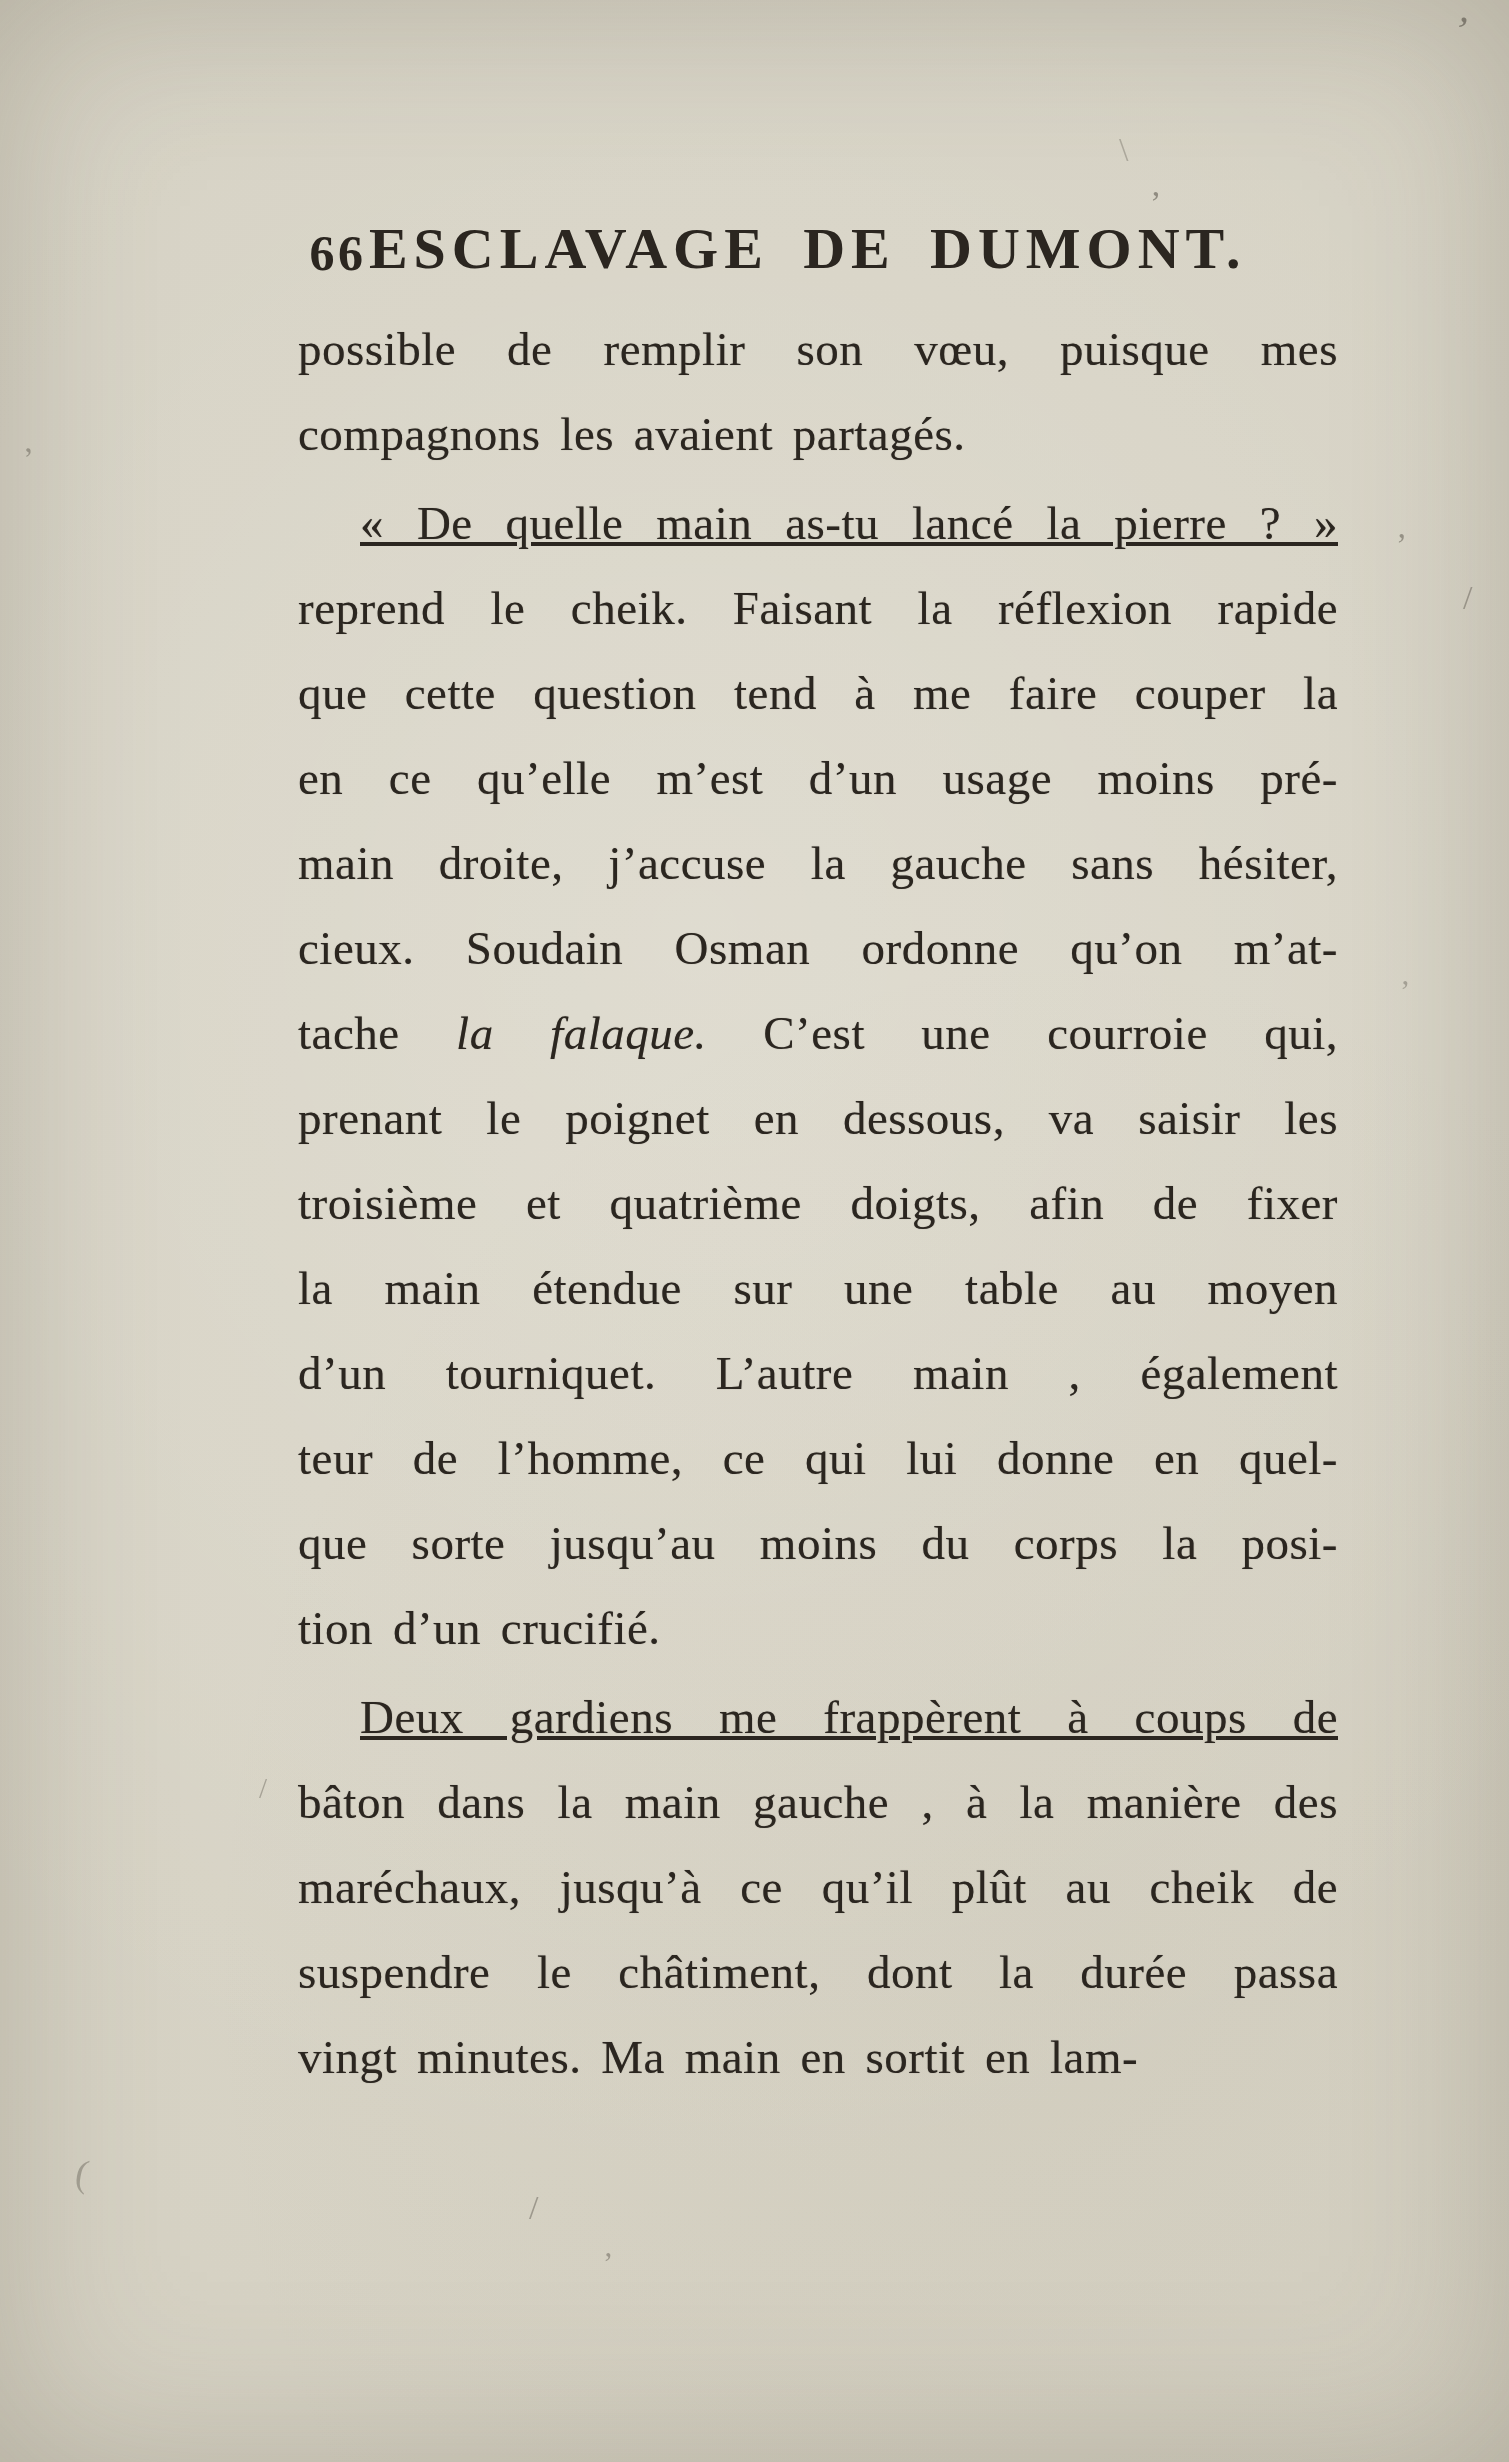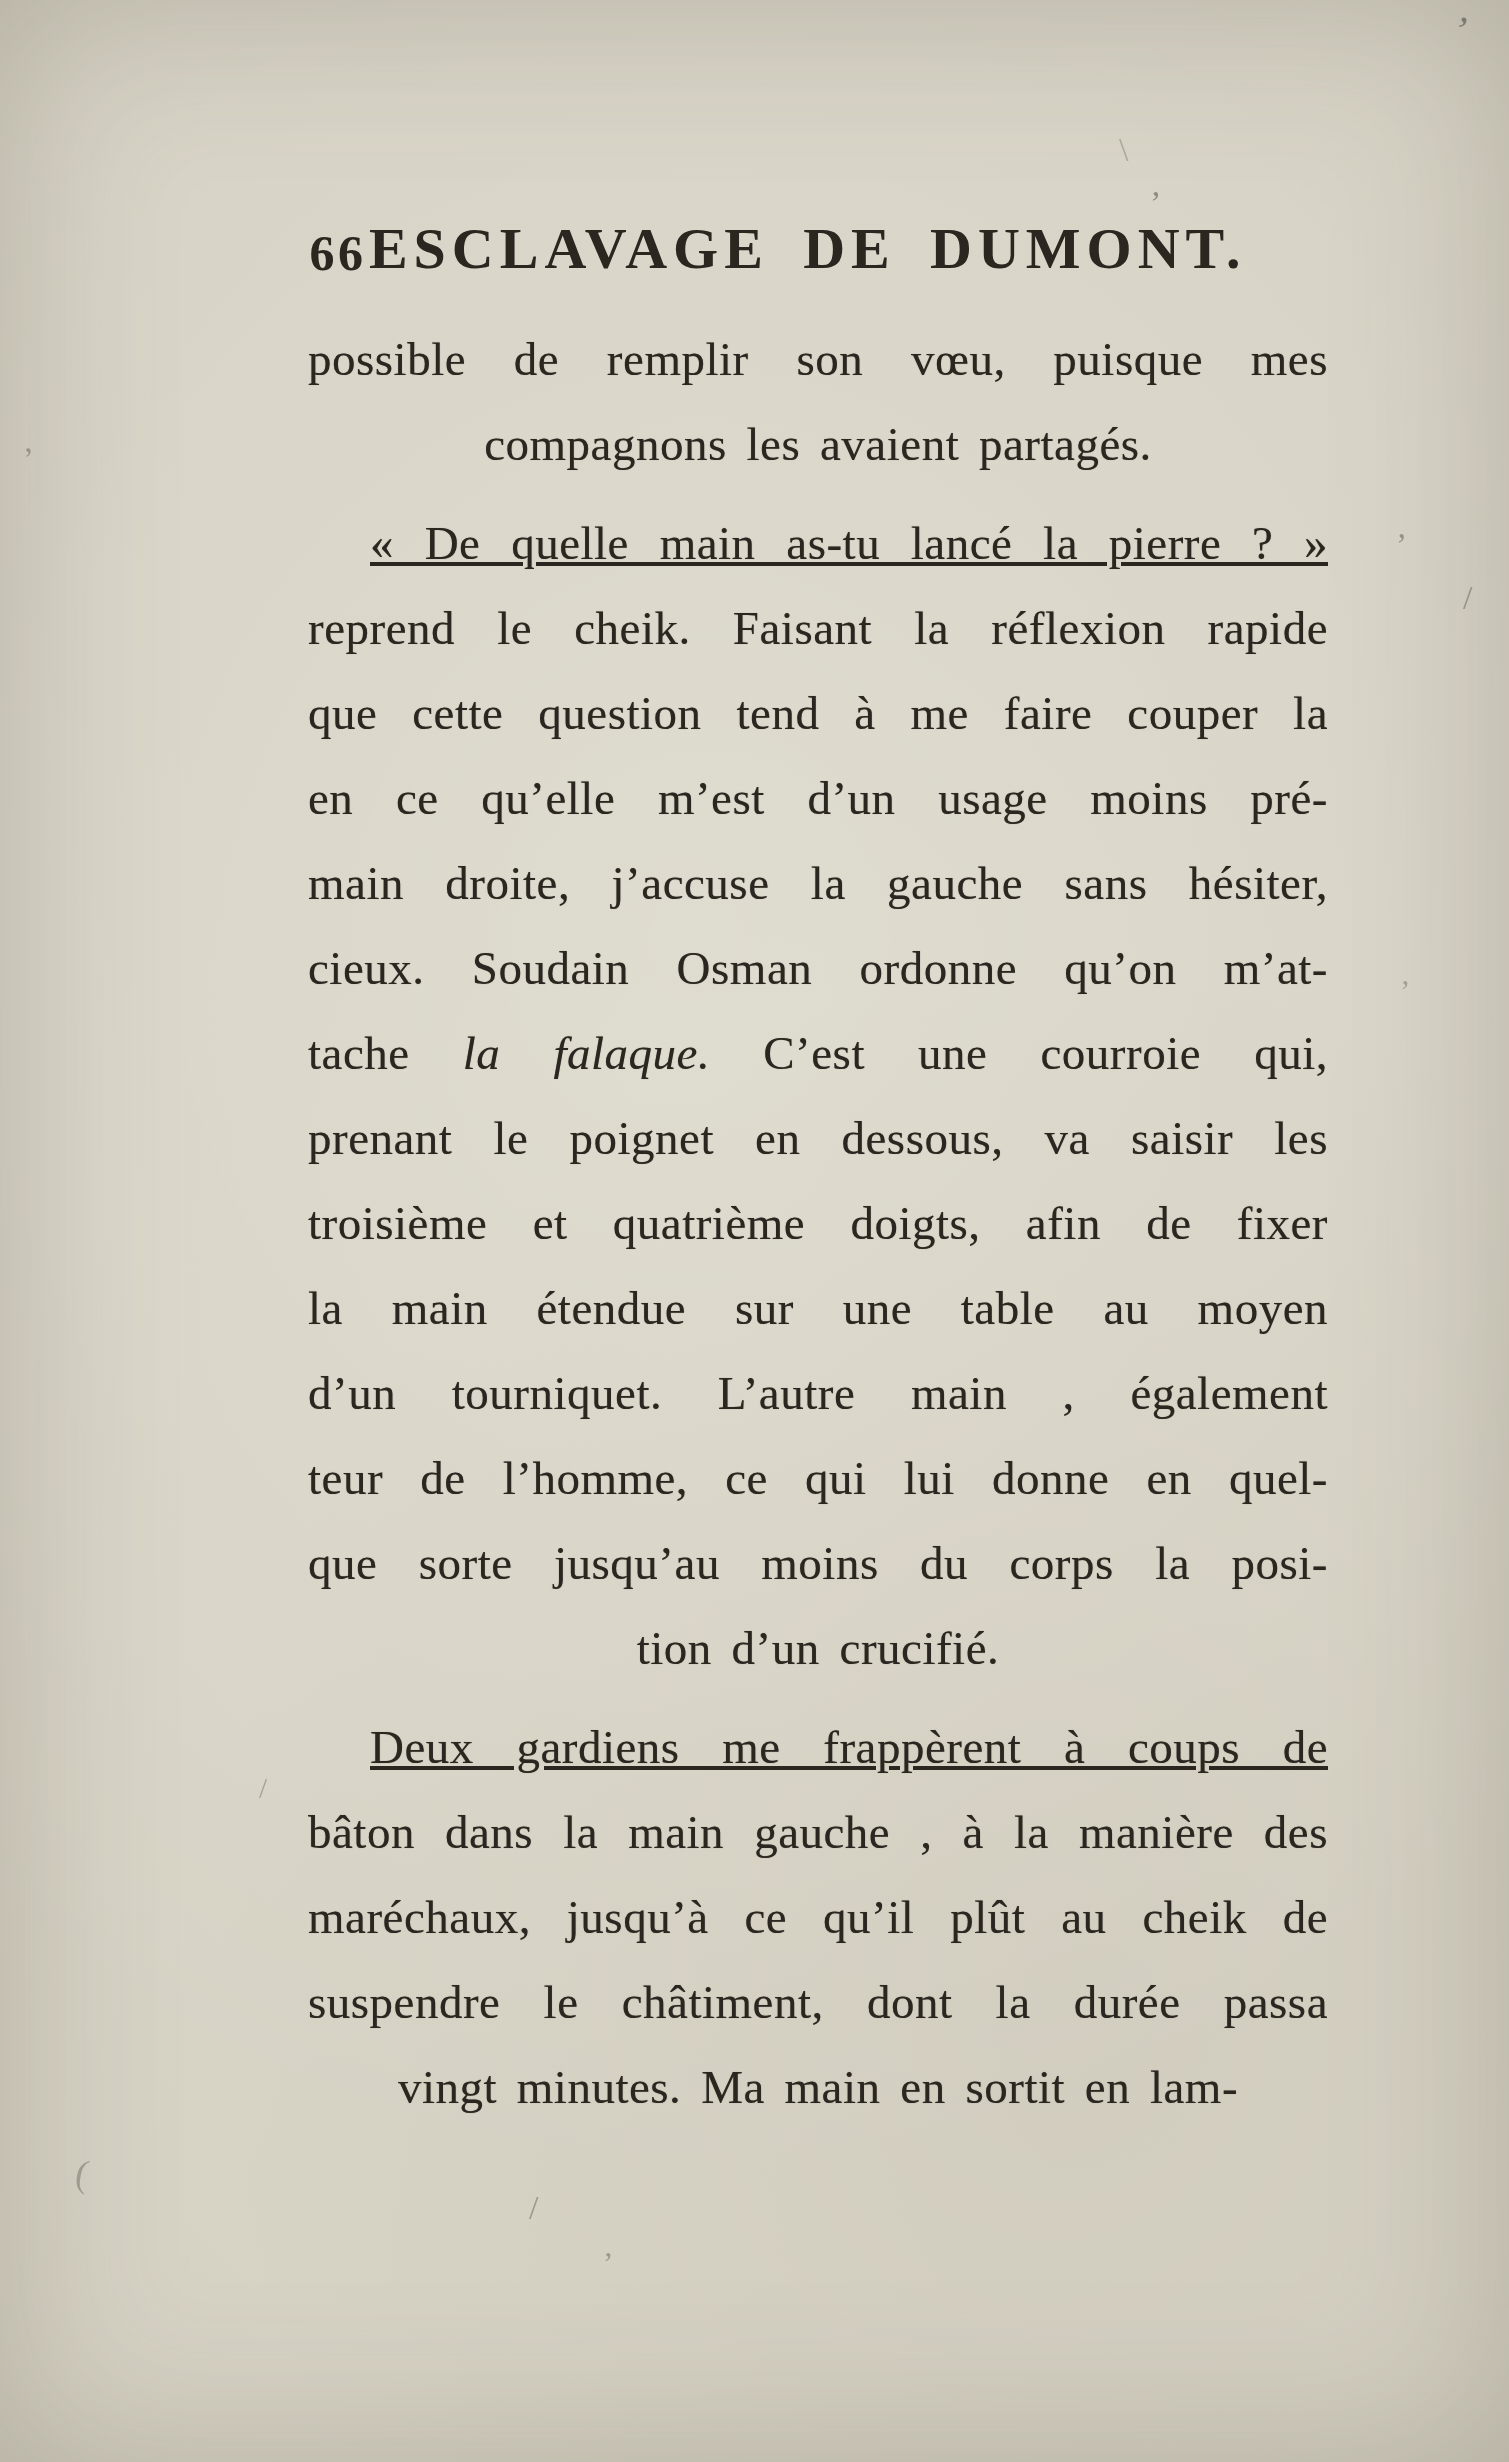--- a/index.html
+++ b/index.html
@@ -50,25 +50,25 @@
     position: absolute;
     left: 294px;
     top: 303px;
     width: 1048px;
     font-size: 47px;
     color: var(--ink, #2b2620);
     letter-spacing: 0.5px;
     word-spacing: 0.16em;
     text-shadow: 0 0 0.9px rgba(43,38,32,0.45);
   }
-  .paragraph { margin: 14px; }
+  .paragraph { margin: 4px; }
   .line {
     height: 85px;
     line-height: 85px;
-    text-align: center;
+    text-align: left;
   }
   .line.j {
     text-align: justify;
     text-align-last: justify;
   }
   .line.indent { text-indent: 62px; text-decoration: underline; }
   .it { font-style: italic; }
   .speck {
     position: absolute;
     color: #4a453c;

